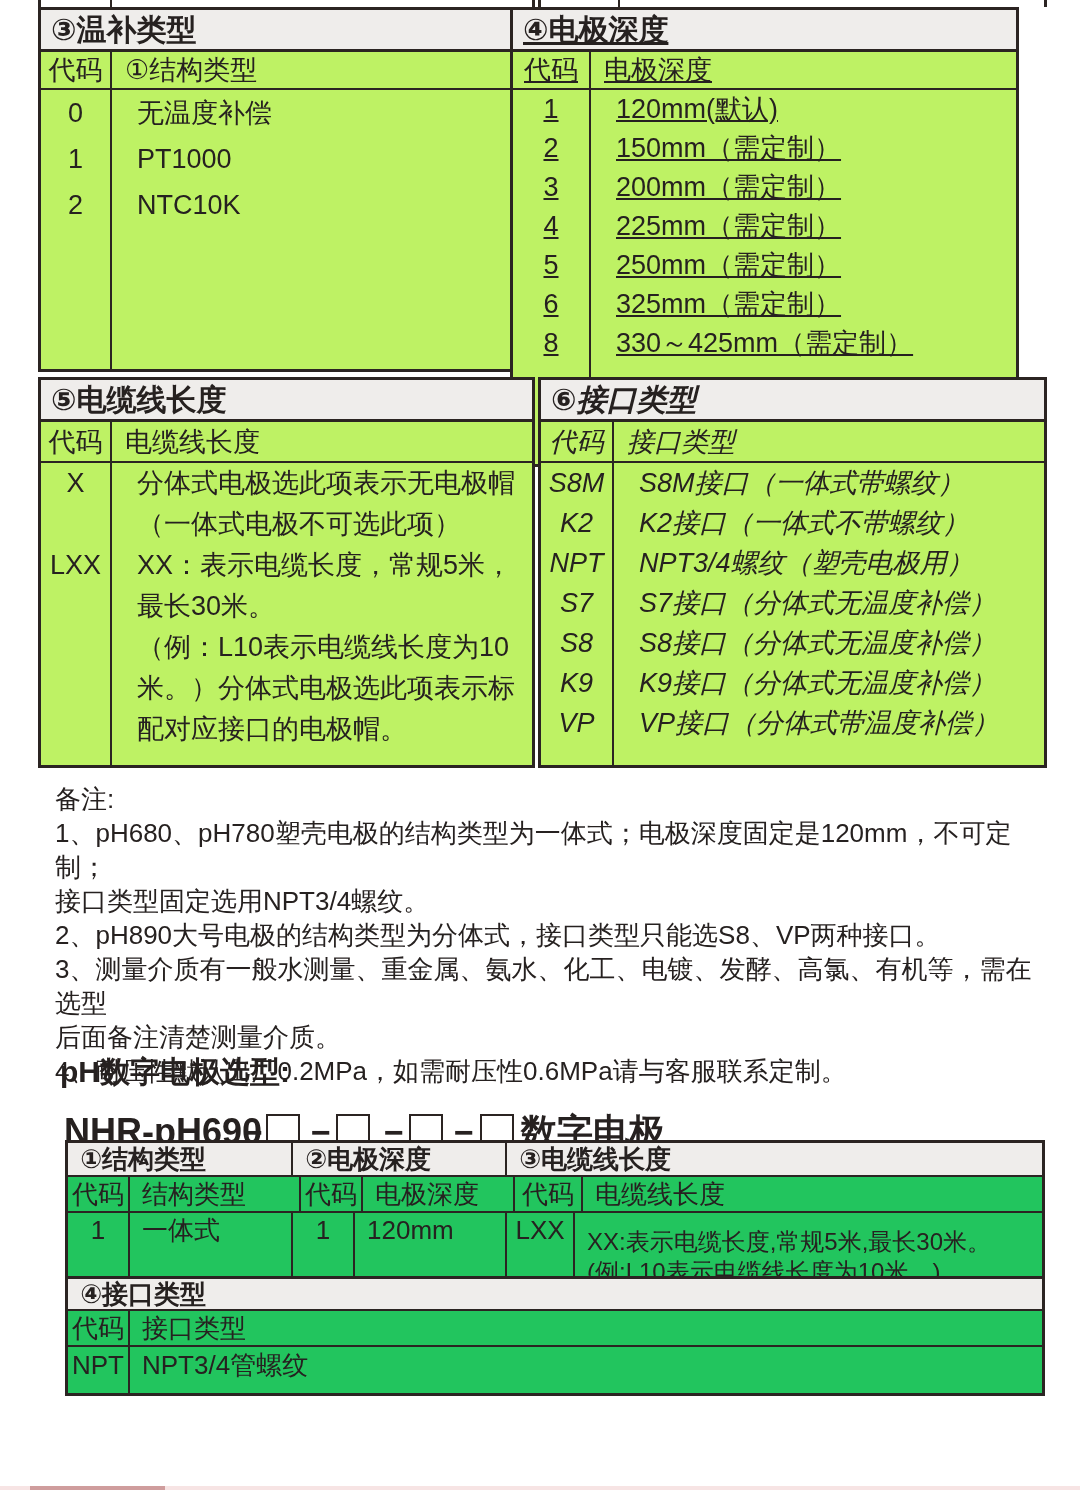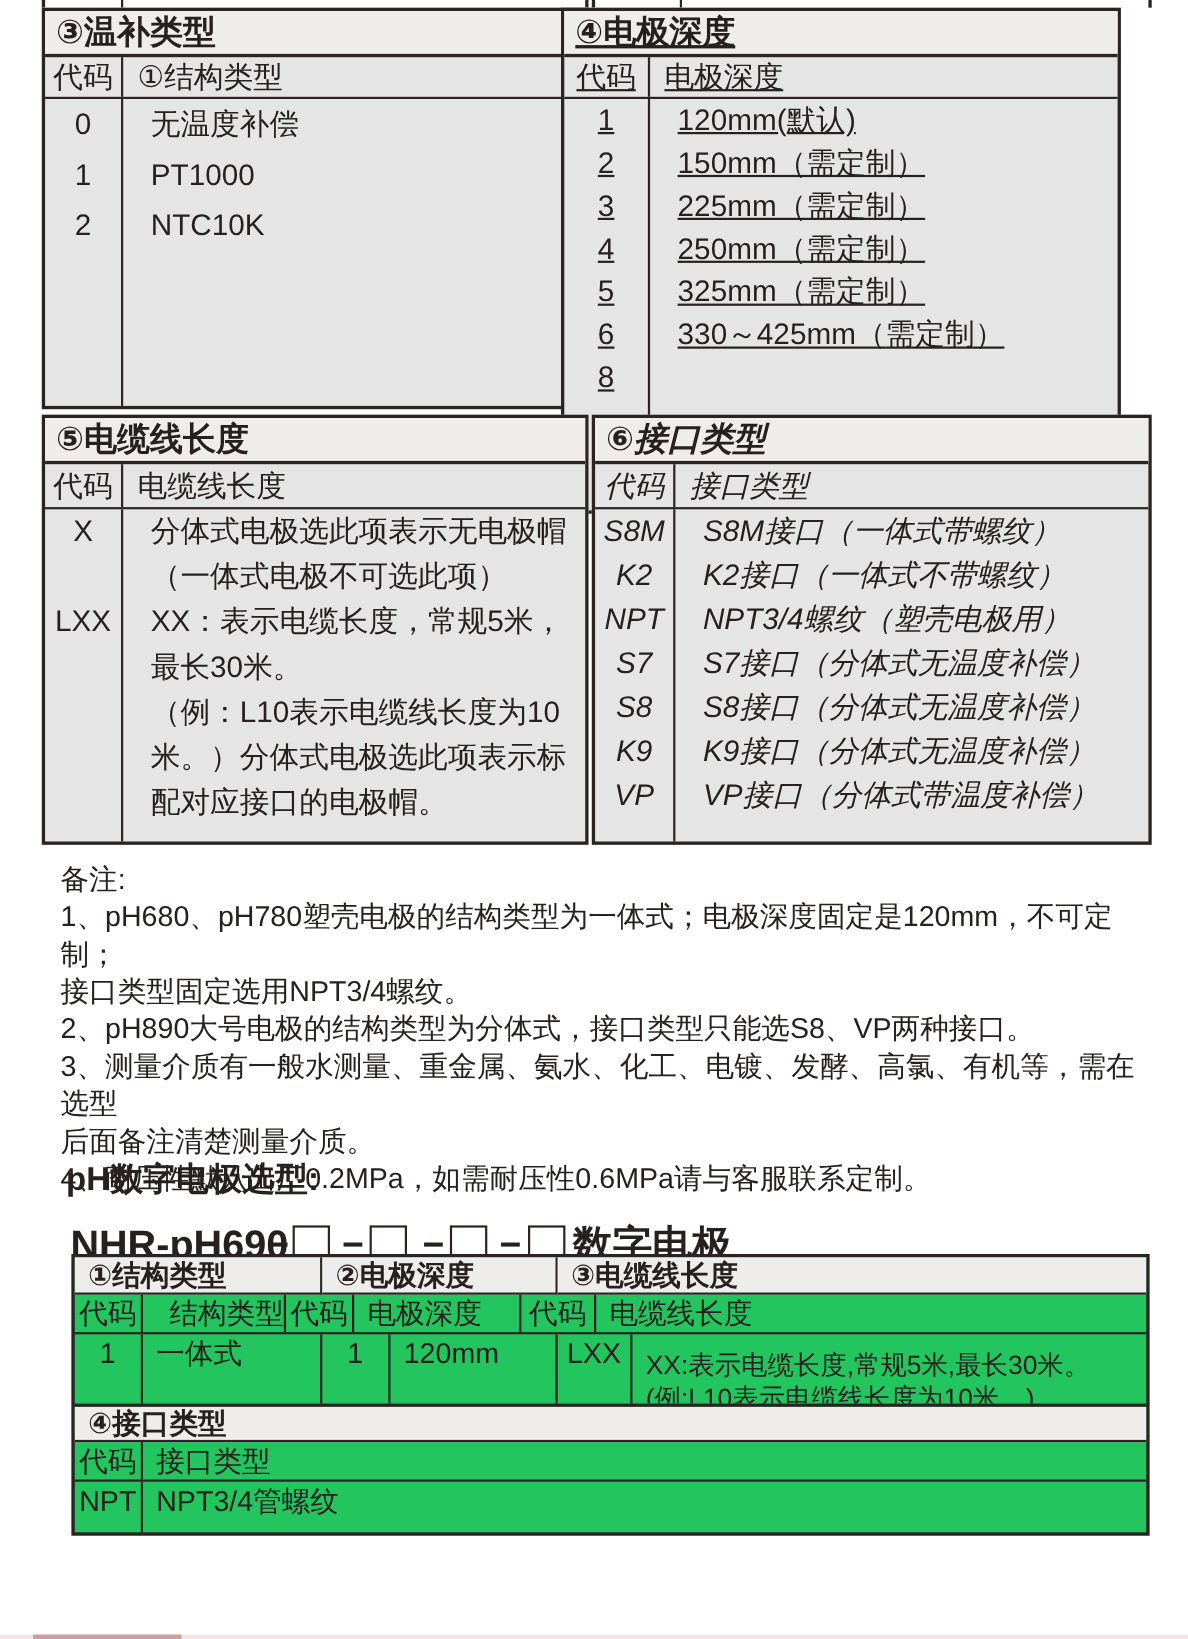--- a/index.html
+++ b/index.html
@@ -12,21 +12,21 @@
   html,body{margin:0;padding:0;}
   body{background:#ffffff;font-family:"Liberation Sans","DejaVu Sans",sans-serif;color:var(--txt);}
   .page{position:relative;width:1080px;height:1490px;background:#ffffff;overflow:hidden;}
   *{box-sizing:border-box;}
 
   
   .remnant{position:absolute;top:0;height:7px;border-left:3px solid var(--bd);border-right:3px solid var(--bd);}
   .rem-v{position:absolute;top:0;width:2px;height:7px;background:var(--bd);}
 
   
-  .sec{position:absolute;border:3px solid var(--bd);background:#e5e5e5;display:flex;flex-direction:column;}
+  .sec{position:absolute;border:3px solid var(--bd);background:#bef264;display:flex;flex-direction:column;}
   .band{height:42px;background:var(--band);border-bottom:3px solid var(--bd);font-weight:bold;font-size:30px;line-height:40px;padding-left:10px;}
   .hdr{display:flex;border-bottom:2px solid var(--bd);font-size:27px;}
   .hdr .code-h{border-right:2px solid var(--bd);text-align:center;}
   .hdr .val-h{flex:1;padding-left:13px;}
   .h38{height:38px;line-height:36px;}
   .h41{height:41px;line-height:40px;}
   .tbody{display:flex;flex:1;}
   .code-col{display:flex;flex-direction:column;border-right:2px solid var(--bd);text-align:center;}
   .val-col{flex:1;display:flex;flex-direction:column;padding-left:25px;}
   .cell{font-size:27px;}
@@ -109,20 +109,21 @@
         <div class="cell r39">2</div>
         <div class="cell r39">3</div>
         <div class="cell r39">4</div>
         <div class="cell r39">5</div>
         <div class="cell r39">6</div>
         <div class="cell r39">8</div>
       </div>
       <div class="val-col">
         <div class="cell r39">120mm(默认)</div>
         <div class="cell r39">150mm（需定制）</div>
+        <div class="cell r39">200mm（需定制）</div>
         <div class="cell r39">225mm（需定制）</div>
         <div class="cell r39">250mm（需定制）</div>
         <div class="cell r39">325mm（需定制）</div>
         <div class="cell r39">330～425mm（需定制）</div>
       </div>
     </div>
   </div>
 
   <div class="sec" style="left:38px;top:377px;width:497px;height:391px;">
     <div class="band"><span>⑤电缆线长度</span></div>
@@ -204,21 +205,21 @@
   <div class="model-circle" style="left:480px;">④</div>
 
   <div class="btable">
     <div class="bt-band-row">
       <div class="bt-band" style="width:225px;">①结构类型</div>
       <div class="bt-band" style="width:214px;">②电极深度</div>
       <div class="bt-band lastb">③电缆线长度</div>
     </div>
     <div class="bt-row" style="height:36px;line-height:34px;">
       <div class="c code" style="width:62px;">代码</div>
-      <div class="c val" style="width:130px;text-align:right;">结构类型</div>
+      <div class="c val" style="width:171px;">结构类型</div>
       <div class="c code" style="width:62px;">代码</div>
       <div class="c val" style="width:152px;">电极深度</div>
       <div class="c code" style="width:68px;">代码</div>
       <div class="c val lastc">电缆线长度</div>
     </div>
     <div class="bt-row" style="height:66px;line-height:34px;border-bottom:3px solid var(--bd);">
       <div class="c code" style="width:62px;">1</div>
       <div class="c val" style="width:163px;">一体式</div>
       <div class="c code" style="width:62px;">1</div>
       <div class="c val" style="width:152px;">120mm</div>

